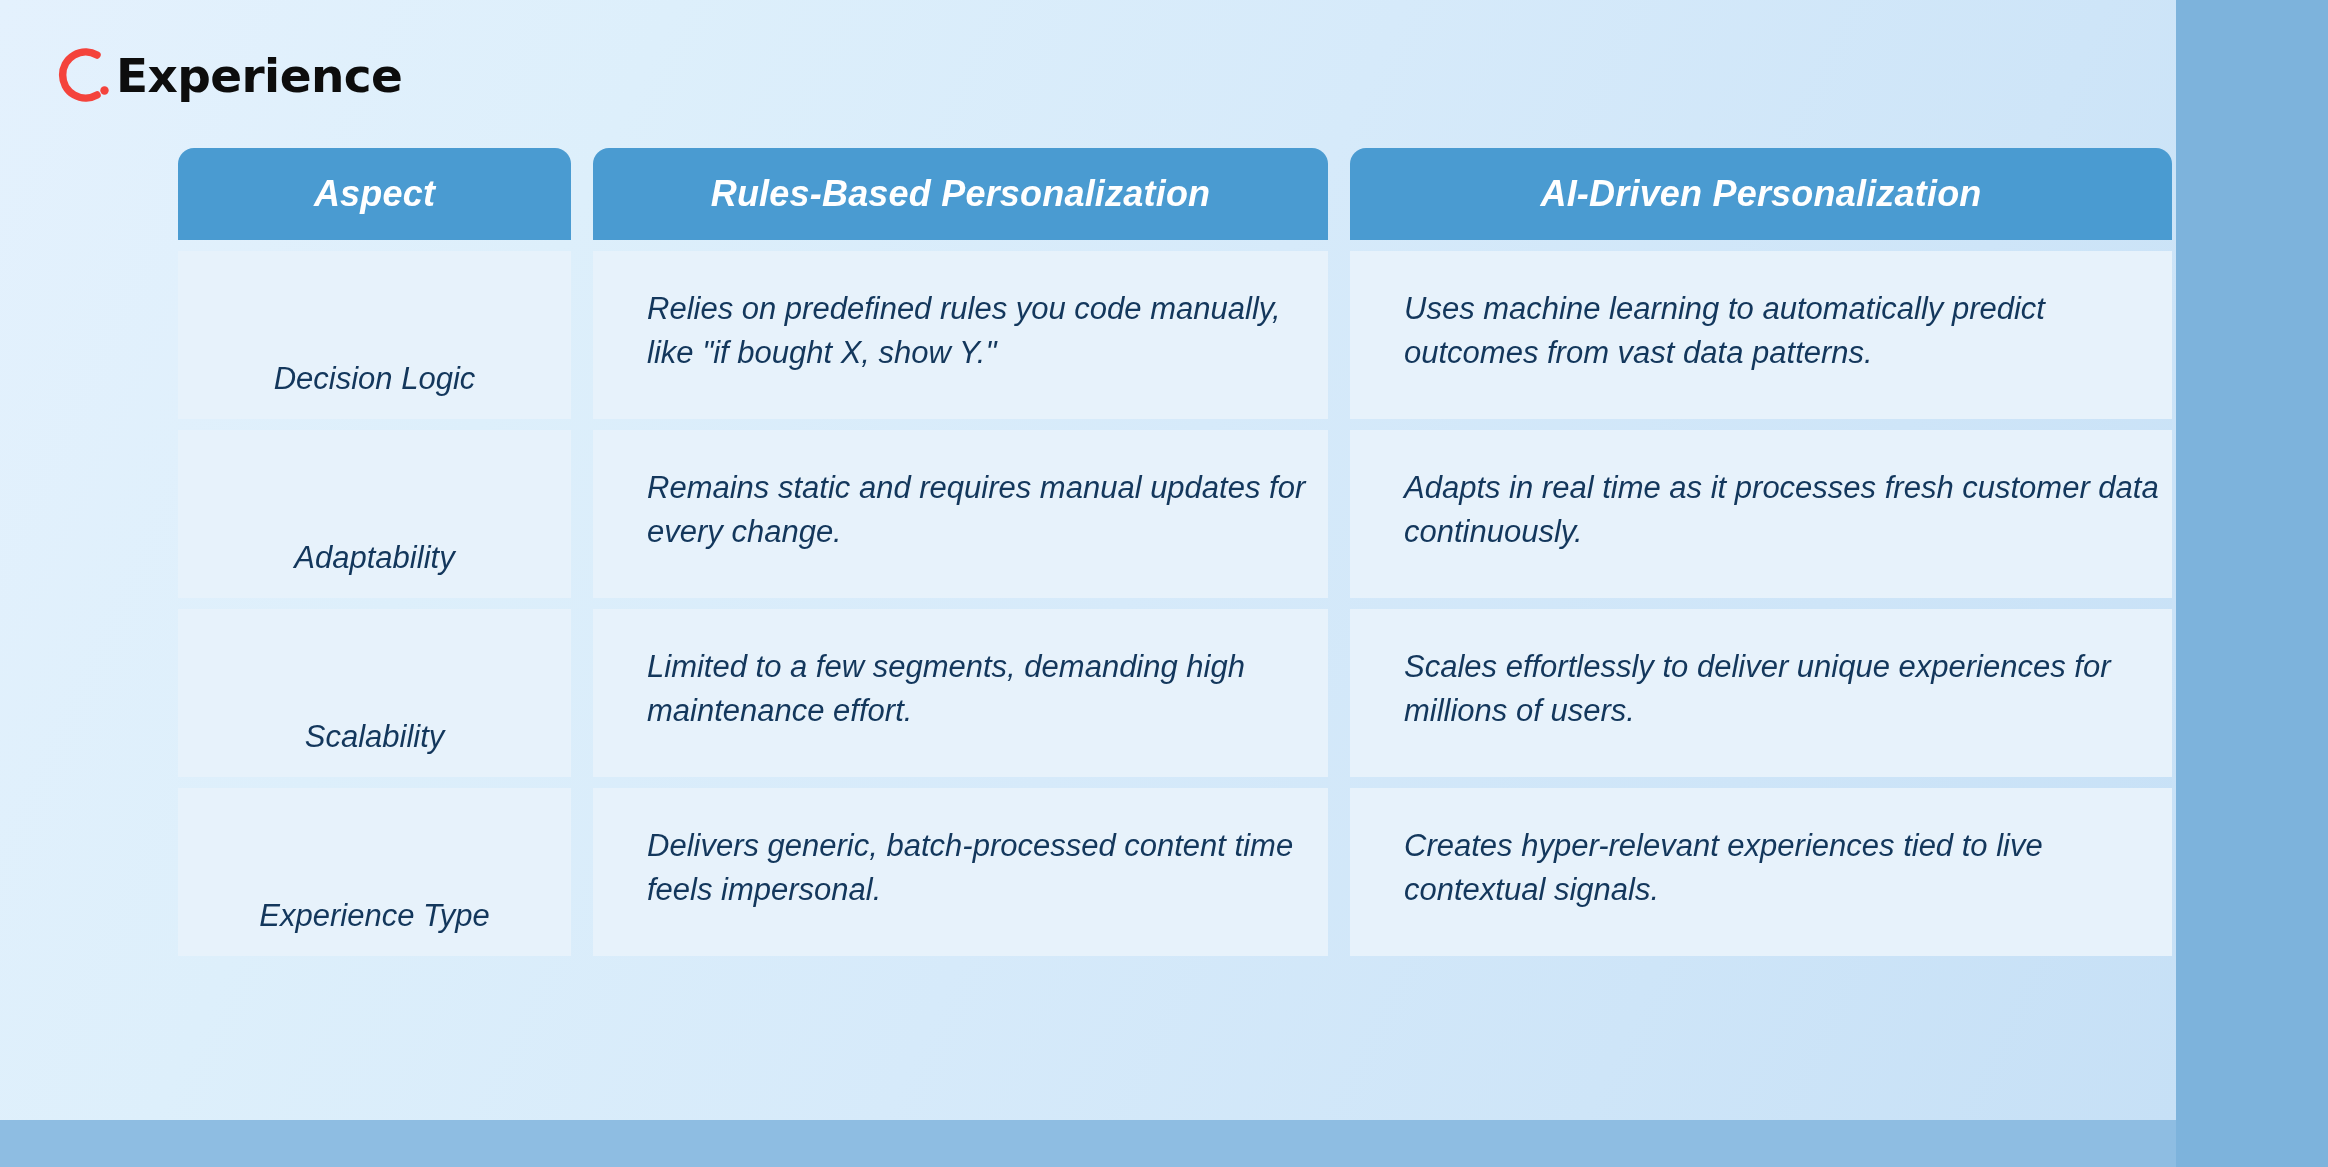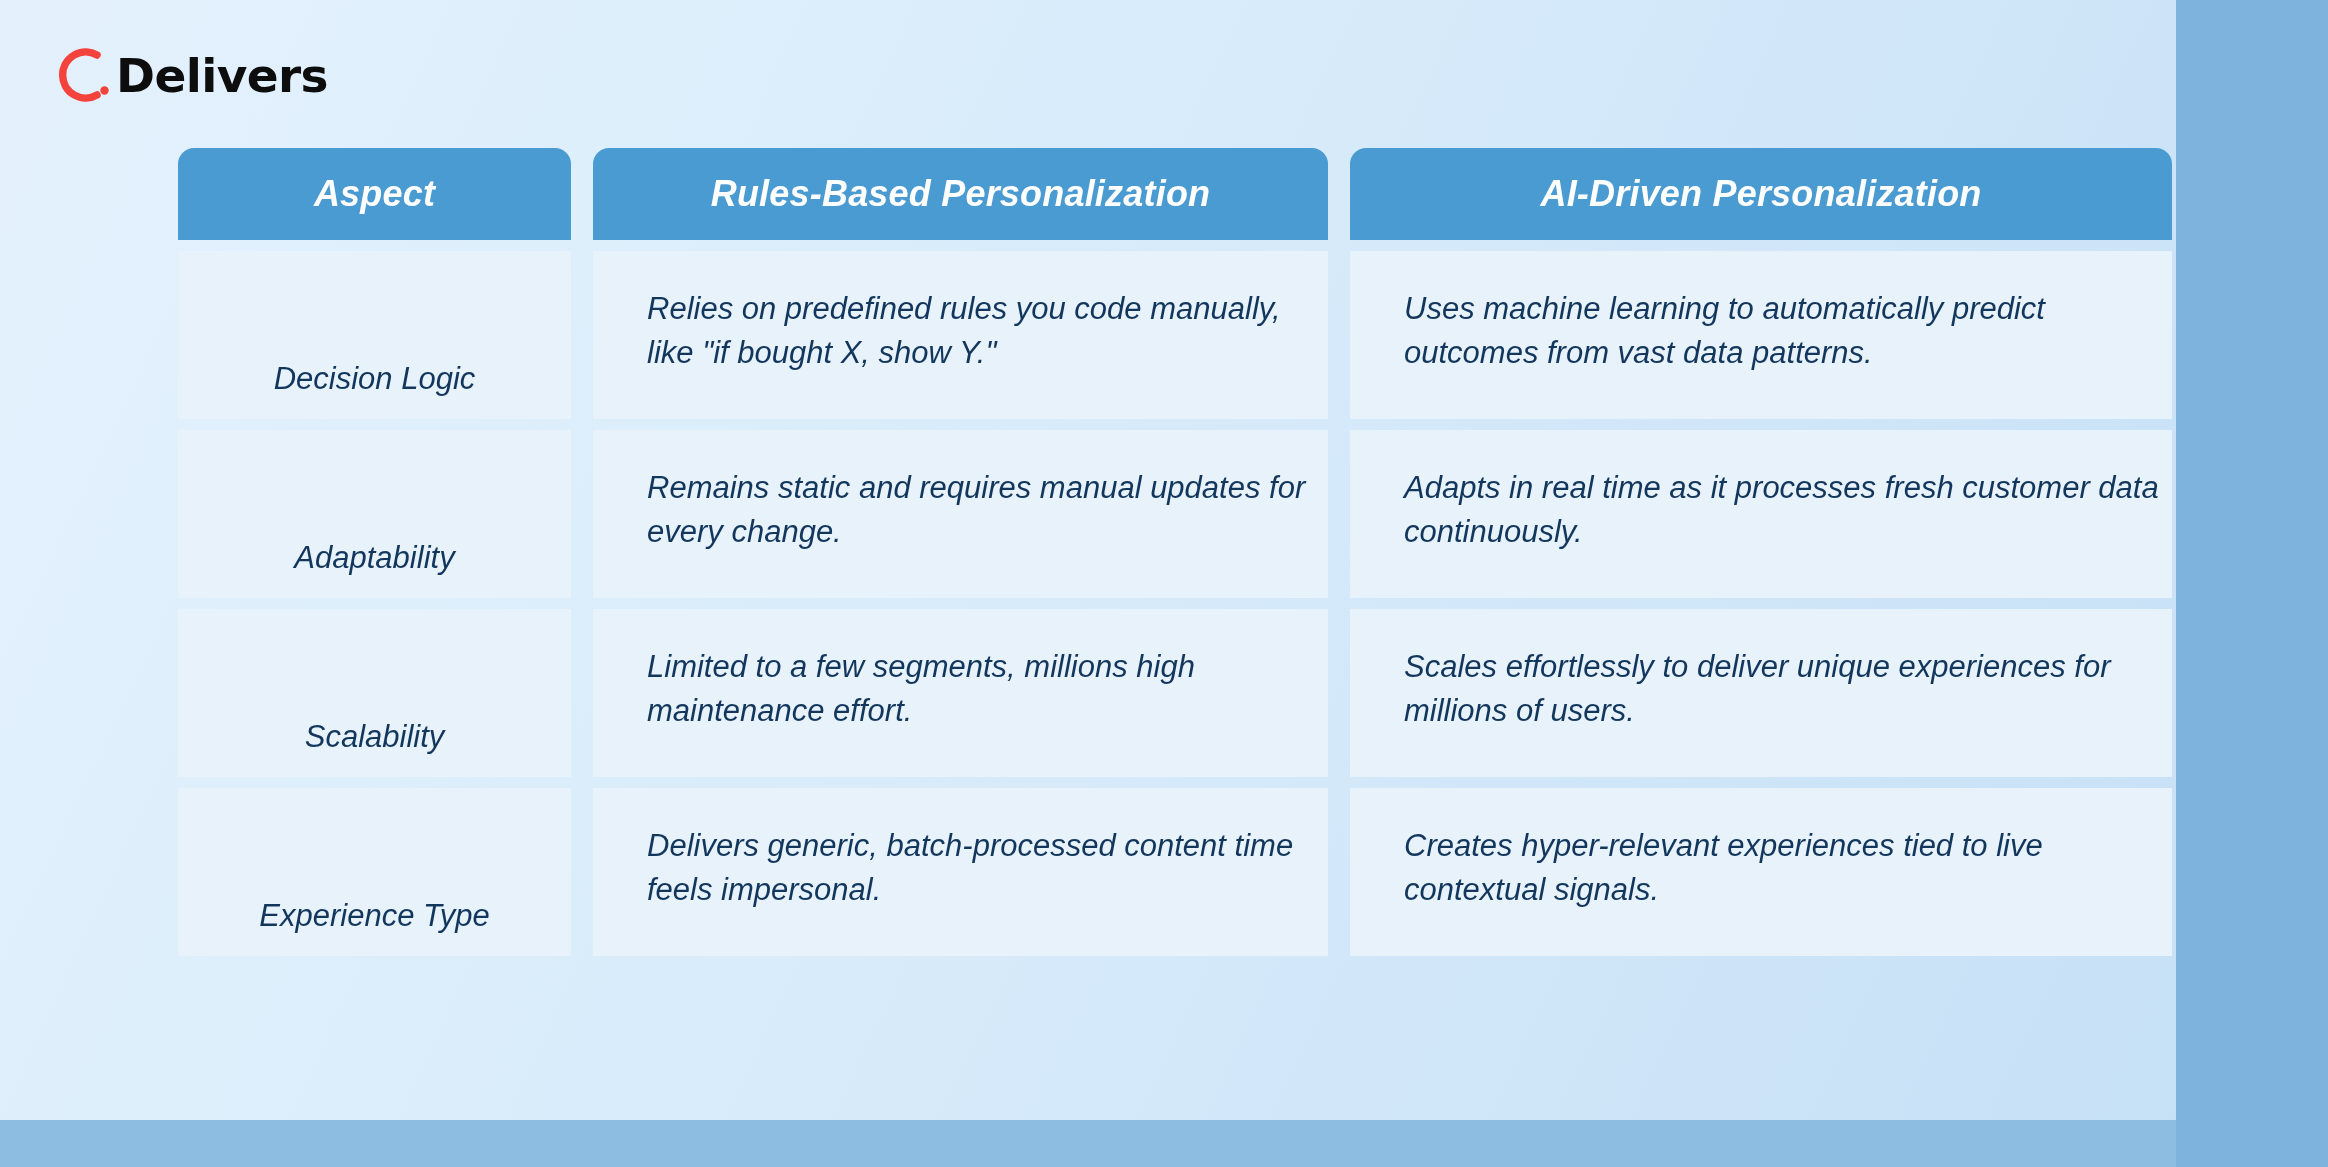--- a/index.html
+++ b/index.html
@@ -160,21 +160,21 @@
   <div class="lightbg-overlay"></div>
   <div class="lightbg-bottom"></div>
 
   <div id="logo">
     <div id="logo-mark">
       <svg width="62" height="62" viewBox="0 0 62 62" aria-hidden="true">
         <path d="M45 11 A23 23 0 1 0 45 51" fill="none" stroke="#f4433c" stroke-width="7.5" stroke-linecap="round"></path>
         <circle cx="52.5" cy="46.5" r="4.2" fill="#f4433c"></circle>
       </svg>
     </div>
-    <div id="logo-wordmark">Delivers</div>
+    <div id="logo-wordmark">Experience</div>
   </div>
 
   <div id="comparison-table">
 
     <div class="table-row header-row">
       <div class="cell col-aspect">Aspect</div>
       <div class="cell col-rules">Rules-Based Personalization</div>
       <div class="cell col-ai">AI-Driven Personalization</div>
     </div>
 
@@ -200,21 +200,21 @@
       <div class="cell col-ai">
         <span class="cell-text">Adapts in real time as it processes fresh customer data continuously.</span>
       </div>
     </div>
 
     <div class="table-row body-row">
       <div class="cell col-aspect">
         <span class="cell-text">Scalability</span>
       </div>
       <div class="cell col-rules">
-        <span class="cell-text">Limited to a few segments, millions high maintenance effort.</span>
+        <span class="cell-text">Limited to a few segments, demanding high maintenance effort.</span>
       </div>
       <div class="cell col-ai">
         <span class="cell-text">Scales effortlessly to deliver unique experiences for millions of users.</span>
       </div>
     </div>
 
     <div class="table-row body-row">
       <div class="cell col-aspect">
         <span class="cell-text">Experience Type</span>
       </div>

